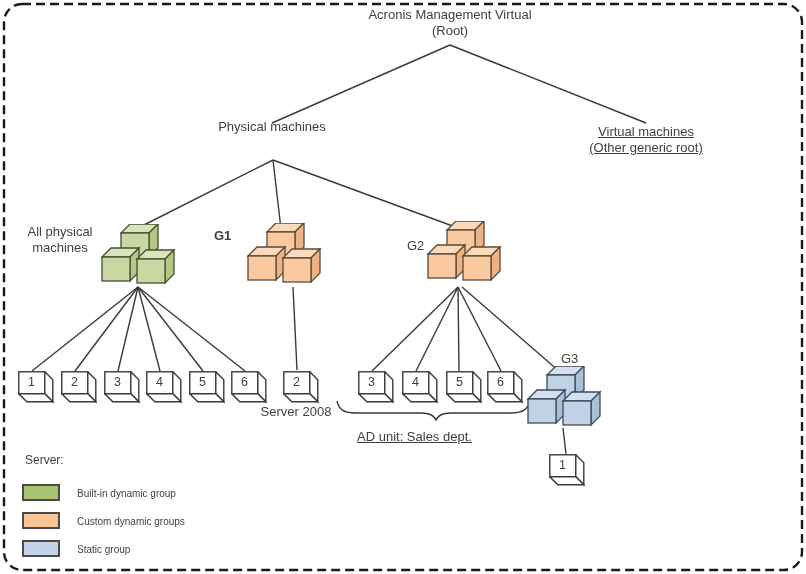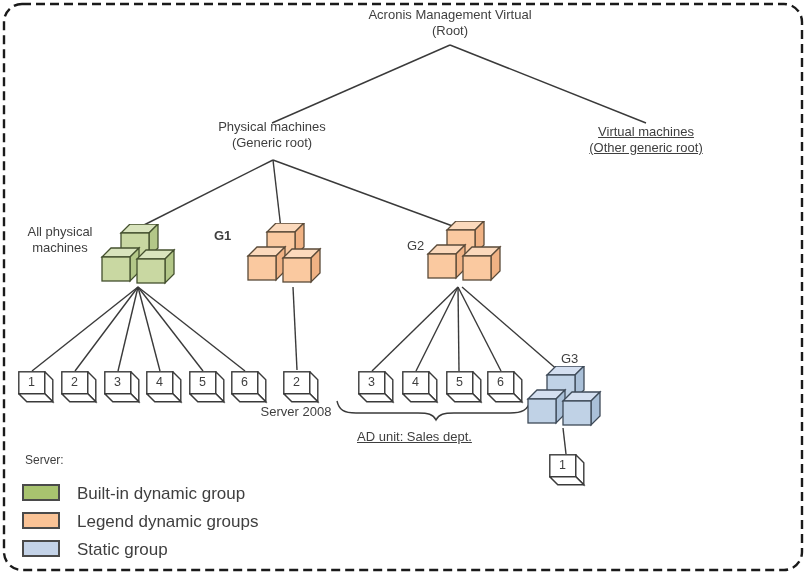--- a/index.html
+++ b/index.html
@@ -8,21 +8,21 @@
     font-family:"Liberation Sans",sans-serif;color:#3f3f3f;overflow:hidden;
   }
   .abs{position:absolute;}
   .lbl{font-size:13px;line-height:16px;text-align:center;white-space:nowrap;}
   .grp-lbl{font-size:13px;}
   .cube-num{
     position:absolute;width:27px;text-align:center;
     font-size:12.5px;line-height:14px;color:#3f3f3f;
   }
   .legend-title{font-size:12px;}
-  .legend-label{font-size:17px;line-height:17px;}
+  .legend-label{font-size:10px;line-height:17px;}
   .legend-swatch{
     position:absolute;width:38px;height:17px;border:2px solid #4a4a4a;box-sizing:border-box;
   }
   svg{display:block;}
 </style>
 </head>
 <body>
 
 <div id="canvas">
 
@@ -239,21 +239,20 @@
     </svg>
   <span class="cube-num" style="left:549px;top:458px">1</span>
 
   <div class="abs lbl" style="left:320px;top:7px;width:260px;">
     <div>Acronis Management Virtual</div>
     <div>(Root)</div>
   </div>
 
   <div class="abs lbl" style="left:192px;top:119px;width:160px;">
     <div>Physical machines</div>
-    <div>(Generic root)</div>
   </div>
 
   <div class="abs lbl" style="left:566px;top:124px;width:160px;text-decoration:underline;">
     <div>Virtual machines</div>
     <div>(Other generic root)</div>
   </div>
 
   <div class="abs lbl" style="left:14px;top:224px;width:92px;">
     <div>All physical</div>
     <div>machines</div>
@@ -270,19 +269,19 @@
   <span class="abs grp-lbl" style="left:357px;top:429px;text-decoration:underline;">AD unit: Sales dept.</span>
 
 
   <div>
     <span class="abs legend-title" style="left:25px;top:453px;">Server:</span>
 
     <div class="legend-swatch" style="left:22px;top:484px;background:#a8c36f;"></div>
     <span class="abs legend-label" style="left:77px;top:485px;">Built-in dynamic group</span>
 
     <div class="legend-swatch" style="left:22px;top:512px;background:#fac396;"></div>
-    <span class="abs legend-label" style="left:77px;top:513px;">Legend dynamic groups</span>
+    <span class="abs legend-label" style="left:77px;top:513px;">Custom dynamic groups</span>
 
     <div class="legend-swatch" style="left:22px;top:540px;background:#c4d3e8;"></div>
     <span class="abs legend-label" style="left:77px;top:541px;">Static group</span>
   </div>
 
 </div>
 
 </body></html>

